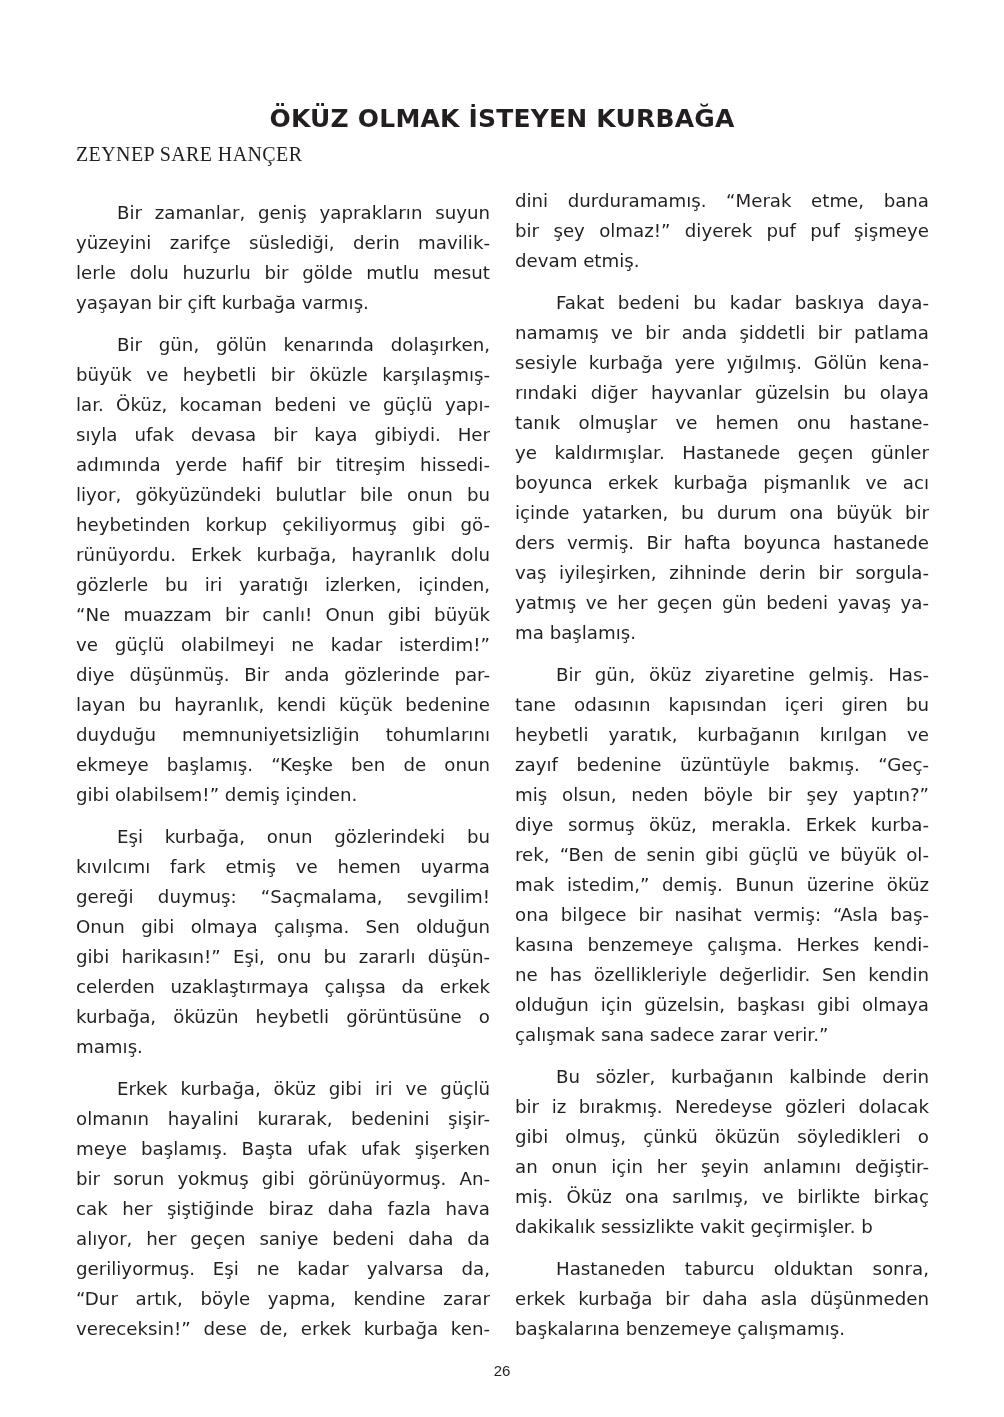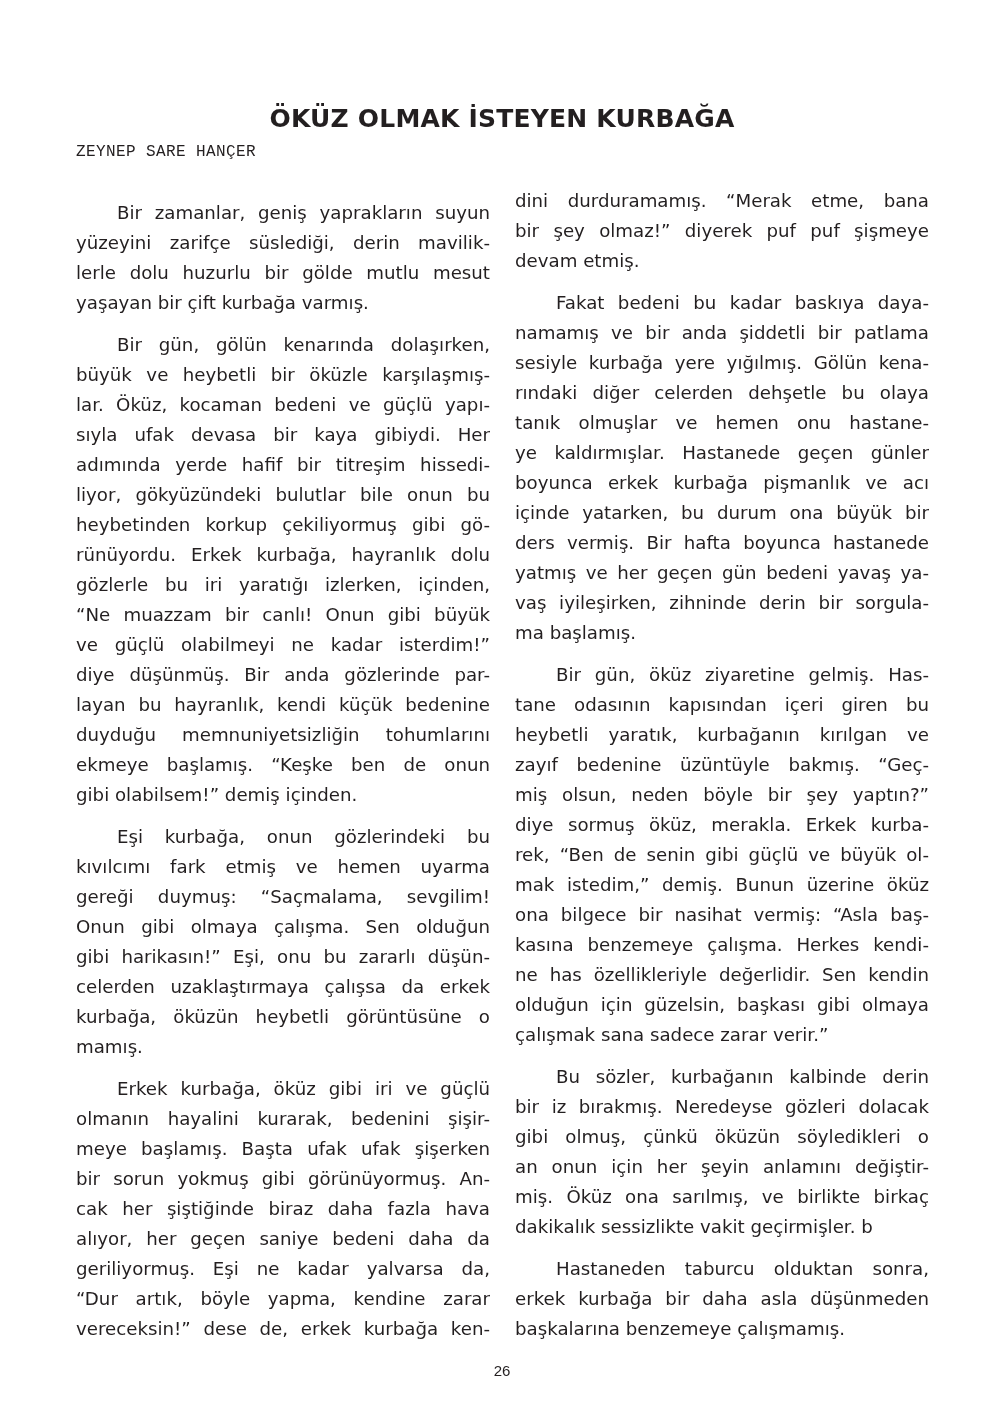--- a/index.html
+++ b/index.html
@@ -5,21 +5,21 @@
   html, body { margin: 0; padding: 0; background: #ffffff; }
   body { width: 1004px; height: 1417px; position: relative; overflow: hidden; }
   .page { position: absolute; left: 0; top: 0; width: 1004px; height: 1417px; background: #fff; color: #231f20; }
   .title {
     position: absolute; left: 0; top: 68px; width: 1004px; text-align: center;
     font-family: "DejaVu Sans", sans-serif; font-weight: bold; font-size: 25px;
     letter-spacing: 0.2px; color: #231f20; margin-top: 36px;
   }
   .author {
     position: absolute; left: 76px; top: 143px;
-    font-family: Liberation Mono, monospace; font-size: 16px; letter-spacing: 0.4px; color: #231f20;
+    font-family: Liberation Serif, serif; font-size: 20px; letter-spacing: 0.4px; color: #231f20;
   }
   .col { position: absolute; top: 186px; }
   .col.left { left: 76px; width: 414px; }
   .col.right { left: 515px; width: 414px; }
   .line {
     display: block; height: 30px; line-height: 30px;
     font-family: "DejaVu Sans", sans-serif; font-size: 18.2px; color: #231f20;
     white-space: nowrap; text-align: justify; text-align-last: justify;
     overflow: visible;
   }
@@ -76,28 +76,28 @@
       <span class="line">“Dur artık, böyle yapma, kendine zarar</span>
       <span class="line">vereceksin!” dese de, erkek kurbağa ken-</span>
     </div>
   <div class="col right" id="col-right">
       <span class="line">dini durduramamış. “Merak etme, bana</span>
       <span class="line">bir şey olmaz!” diyerek puf puf şişmeye</span>
       <span class="line last">devam etmiş.</span>
       <span class="line indent">Fakat bedeni bu kadar baskıya daya-</span>
       <span class="line">namamış ve bir anda şiddetli bir patlama</span>
       <span class="line">sesiyle kurbağa yere yığılmış. Gölün kena-</span>
-      <span class="line">rındaki diğer celerden dehşetle bu olaya</span>
+      <span class="line">rındaki diğer hayvanlar güzelsin bu olaya</span>
       <span class="line">tanık olmuşlar ve hemen onu hastane-</span>
       <span class="line">ye kaldırmışlar. Hastanede geçen günler</span>
       <span class="line">boyunca erkek kurbağa pişmanlık ve acı</span>
       <span class="line">içinde yatarken, bu durum ona büyük bir</span>
       <span class="line">ders vermiş. Bir hafta boyunca hastanede</span>
+      <span class="line">vaş iyileşirken, zihninde derin bir sorgula-</span>
       <span class="line">yatmış ve her geçen gün bedeni yavaş ya-</span>
-      <span class="line">vaş iyileşirken, zihninde derin bir sorgula-</span>
       <span class="line last">ma başlamış.</span>
       <span class="line indent">Bir gün, öküz ziyaretine gelmiş. Has-</span>
       <span class="line">tane odasının kapısından içeri giren bu</span>
       <span class="line">heybetli yaratık, kurbağanın kırılgan ve</span>
       <span class="line">zayıf bedenine üzüntüyle bakmış. “Geç-</span>
       <span class="line">miş olsun, neden böyle bir şey yaptın?”</span>
       <span class="line">diye sormuş öküz, merakla. Erkek kurba-</span>
       <span class="line">rek, “Ben de senin gibi güçlü ve büyük ol-</span>
       <span class="line">mak istedim,” demiş. Bunun üzerine öküz</span>
       <span class="line">ona bilgece bir nasihat vermiş: “Asla baş-</span>

